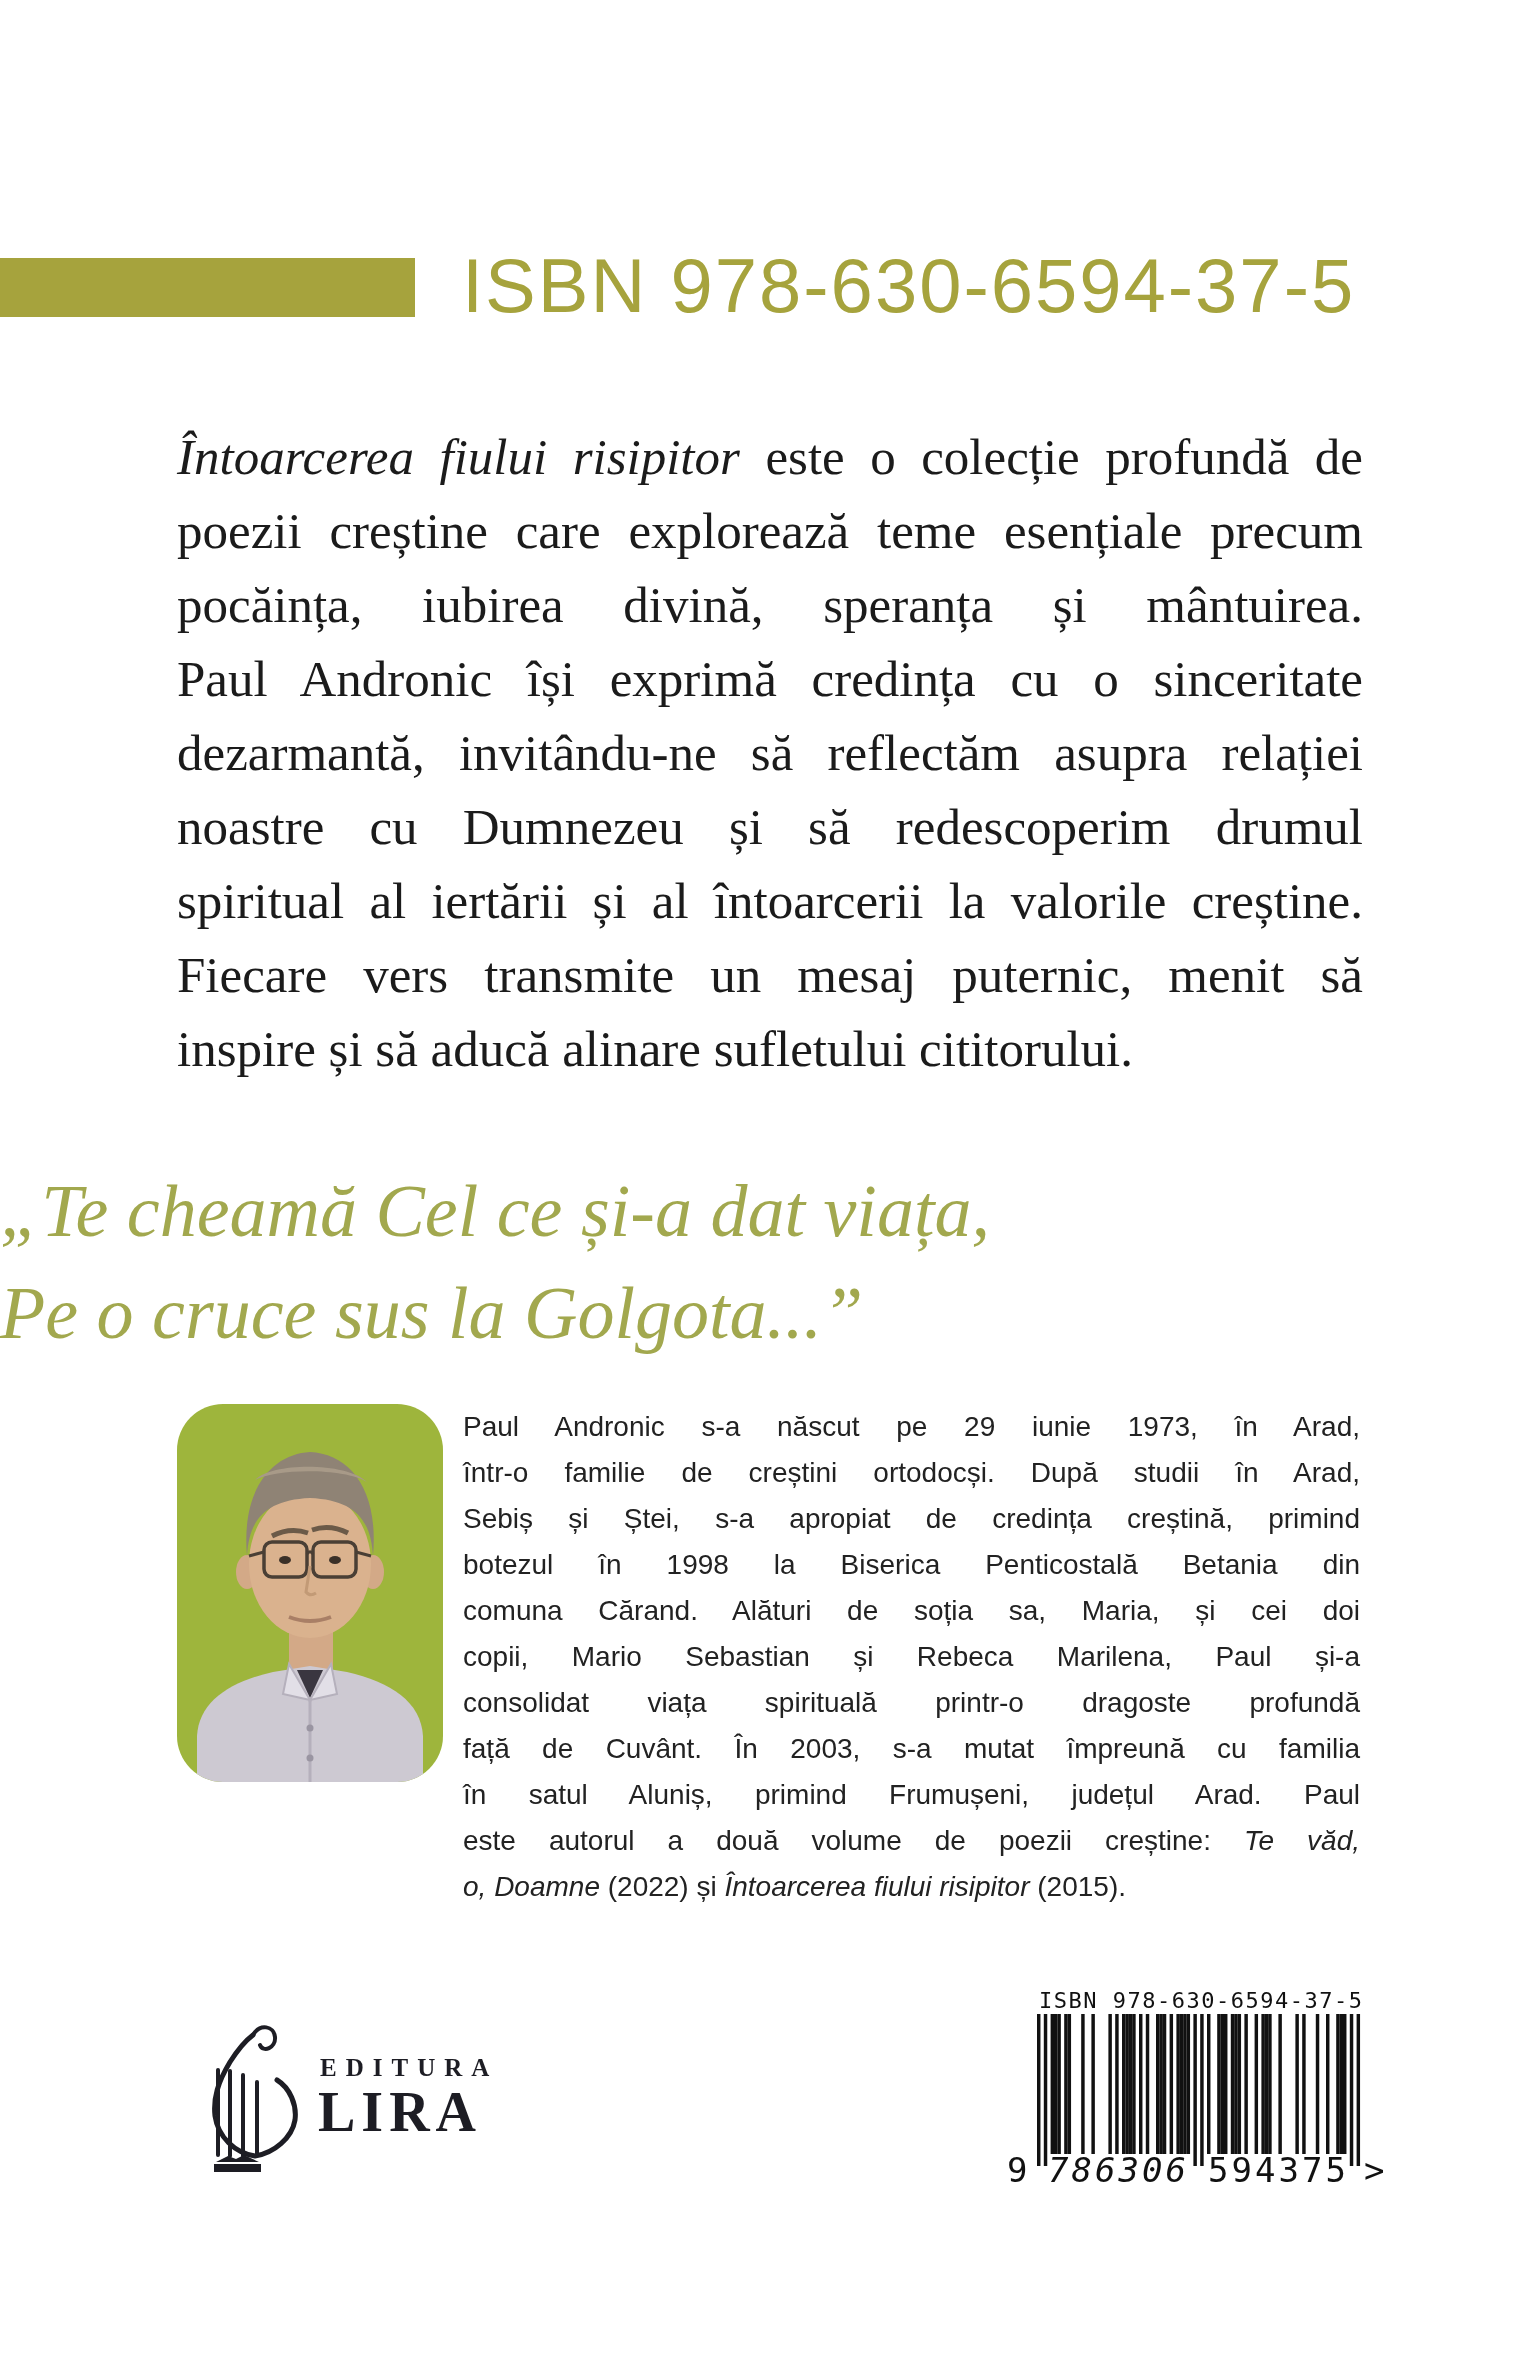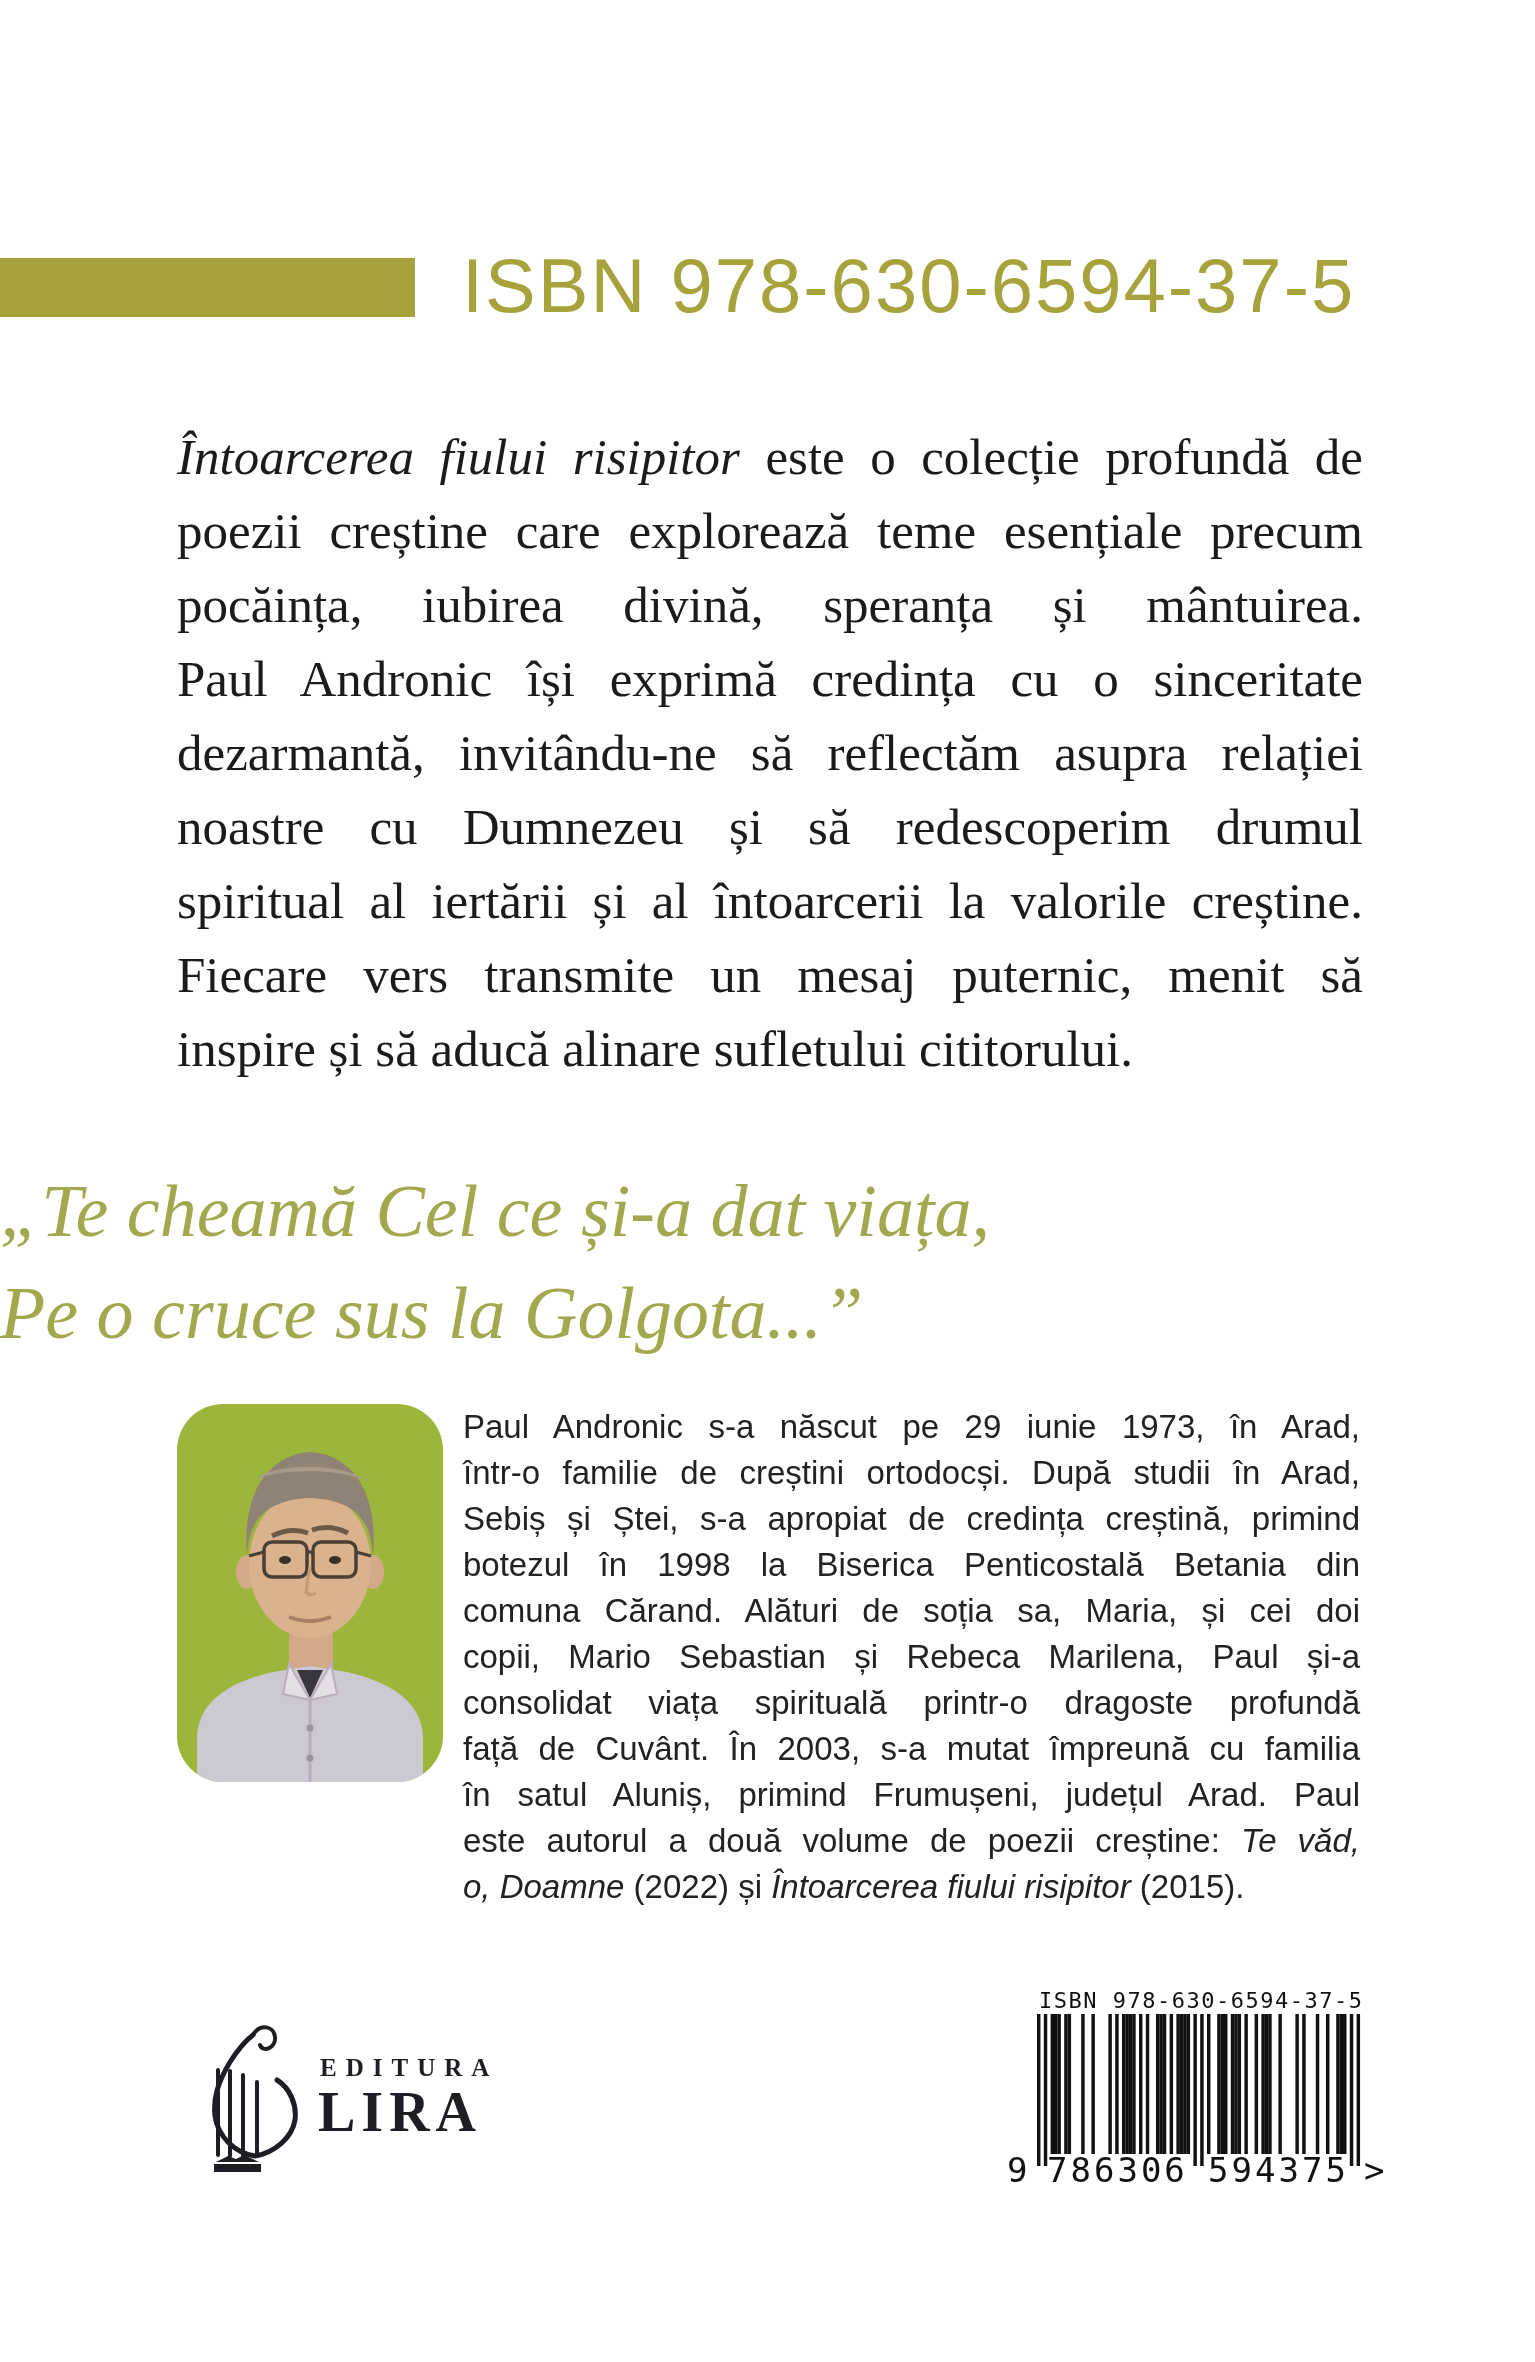--- a/index.html
+++ b/index.html
@@ -24,21 +24,21 @@
     font-style:italic; font-size:74px; line-height:102px; color:var(--quote_green,#a2a84e);
   }
   
   .author-row{position:absolute; left:177px; top:1404px; width:1186px; display:flex; align-items:flex-start;}
   .author-photo{
     width:266px; height:378px; border-radius:46px; background:var(--photo_green,#9eb53c);
     overflow:hidden; flex:0 0 auto;
   }
   .author-bio{
     margin-left:20px; width:897px; font-family:"Liberation Sans",sans-serif;
-    font-size:33px; color:var(--bio_ink,#222222);
+    font-size:28px; color:var(--bio_ink,#222222);
   }
   .bline{line-height:46px; text-align:justify; text-align-last:justify;}
   .bline.last{text-align-last:left;}
   .author-bio .it{font-style:italic;}
   
   .lyre{position:absolute; left:160px; top:2010px;}
   .pub-top{
     position:absolute; left:320px; top:2054px; font-family:"Liberation Serif",serif;
     font-weight:bold; font-size:25px; letter-spacing:9px; color:var(--logo_ink,#1d1d24);
   }
@@ -46,21 +46,21 @@
     position:absolute; left:318px; top:2080px; font-family:"Liberation Serif",serif;
     font-weight:bold; font-size:56px; letter-spacing:6px; color:var(--logo_ink,#1d1d24);
   }
   
   .barcode{position:absolute; left:1003px; top:1988px; width:380px; font-family:"DejaVu Sans Mono",monospace; color:var(--barcode_ink,#111111);}
   .barcode-isbn{margin-left:36px; font-size:22px; line-height:26px; letter-spacing:1.5px; white-space:nowrap;}
   .bars-wrap{position:relative; margin-left:34px; width:323px; height:180px;}
   .bars-wrap svg{position:absolute; left:0; top:0; fill:var(--barcode_ink,#111111);}
   .bc-digit{position:absolute; top:137px; font-size:34px; line-height:38px;}
   .bc-lead{left:-30px;}
-  .bc-left{left:10px; width:143px; letter-spacing:3px;}
+  .bc-left{left:10px; width:143px; text-align:center; letter-spacing:3px;font-style:italic;}
   .bc-right{left:170px; width:143px; text-align:center; letter-spacing:3px;}
   .bc-trail{left:327px;}
 </style>
 </head>
 <body>
 
 <div class="page">
 
   <div class="isbn-bar"></div>
   <div class="isbn-header">ISBN 978-630-6594-37-5</div>

